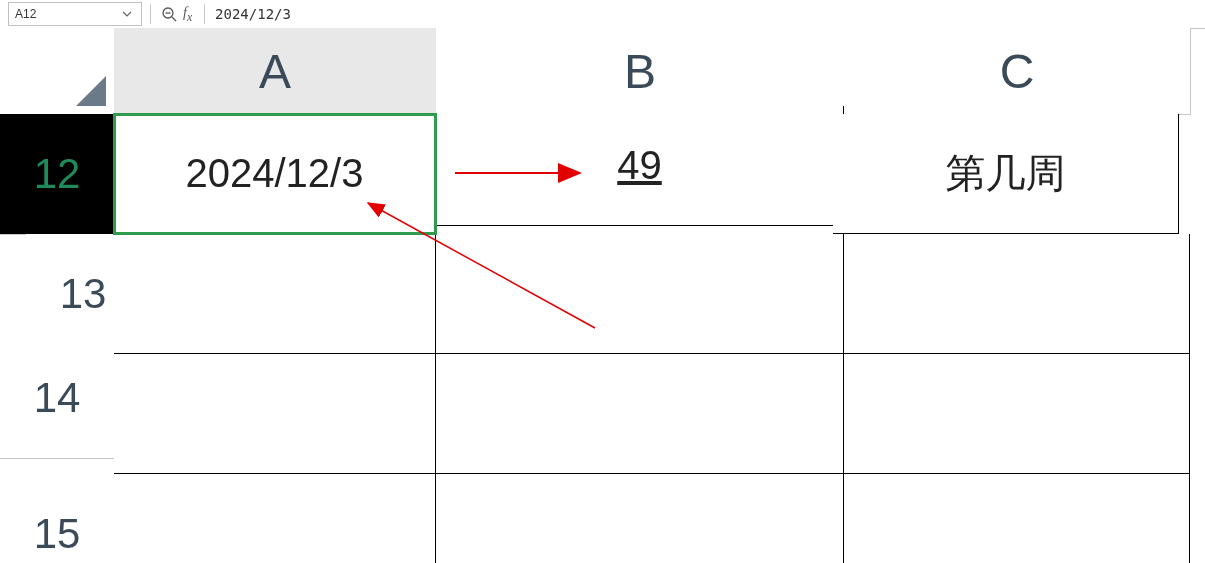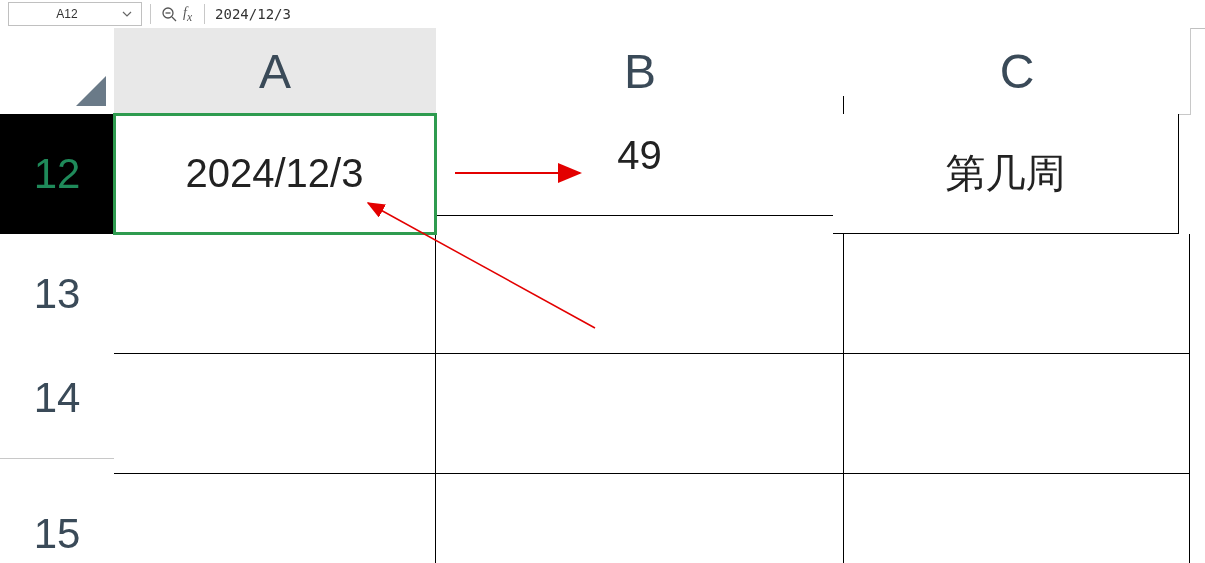--- a/index.html
+++ b/index.html
@@ -30,21 +30,20 @@
     background: #ffffff;
     display: flex;
     align-items: center;
     padding: 0 6px;
     font-size: 12px;
     color: #333;
     position: relative;
   }
   .name-box-text {
     flex: 1;
-    text-align: center;
   }
   .name-box-dropdown {
     width: 16px;
     display: flex;
     align-items: center;
     justify-content: center;
     color: #666;
   }
   .name-box-dropdown svg { display:block; }
 
@@ -215,28 +214,28 @@
   </div>
 
   <div id="col-headers">
       <div class="col-header selected" style="left: 114px; width: 322px;">A</div>
       <div class="col-header" style="left: 436px; width: 408px;">B</div>
       <div class="col-header" style="left: 844px; width: 346px;">C</div>
     </div>
 
   <div id="row-headers">
       <div class="row-header selected" style="top: 86px; height: 120px;">12</div>
-      <div class="row-header" style="top: 206px; height: 120px;">13</div>
+      <div class="row-header" style="top: 206px; height: 120px; margin-left: 26px;">13</div>
       <div class="row-header" style="top: 310px; height: 120px;">14</div>
       <div class="row-header" style="top: 446px; height: 120px;">15</div>
     </div>
 
   <div id="cells">
       <div class="cell" style="left: 114px; top: 86px; width: 322px; height: 120px;">2024/12/3</div>
-      <div class="cell" style="left: 436px; top: 68px; width: 408px; height: 120px;">49</div>
+      <div class="cell" style="left: 436px; top: 78px; width: 408px; height: 120px; text-decoration: underline;">49</div>
       <div class="cell" style="left: 833px; top: 86px; width: 346px; height: 120px;">第几周</div>
       <div class="cell" style="left: 114px; top: 206px; width: 322px; height: 120px;"></div>
       <div class="cell" style="left: 436px; top: 206px; width: 408px; height: 120px;"></div>
       <div class="cell" style="left: 844px; top: 206px; width: 346px; height: 120px;"></div>
       <div class="cell" style="left: 114px; top: 326px; width: 322px; height: 120px;"></div>
       <div class="cell" style="left: 436px; top: 326px; width: 408px; height: 120px;"></div>
       <div class="cell" style="left: 844px; top: 326px; width: 346px; height: 120px;"></div>
       <div class="cell" style="left: 114px; top: 446px; width: 322px; height: 120px;"></div>
       <div class="cell" style="left: 436px; top: 446px; width: 408px; height: 120px;"></div>
       <div class="cell" style="left: 844px; top: 446px; width: 346px; height: 120px;"></div>

